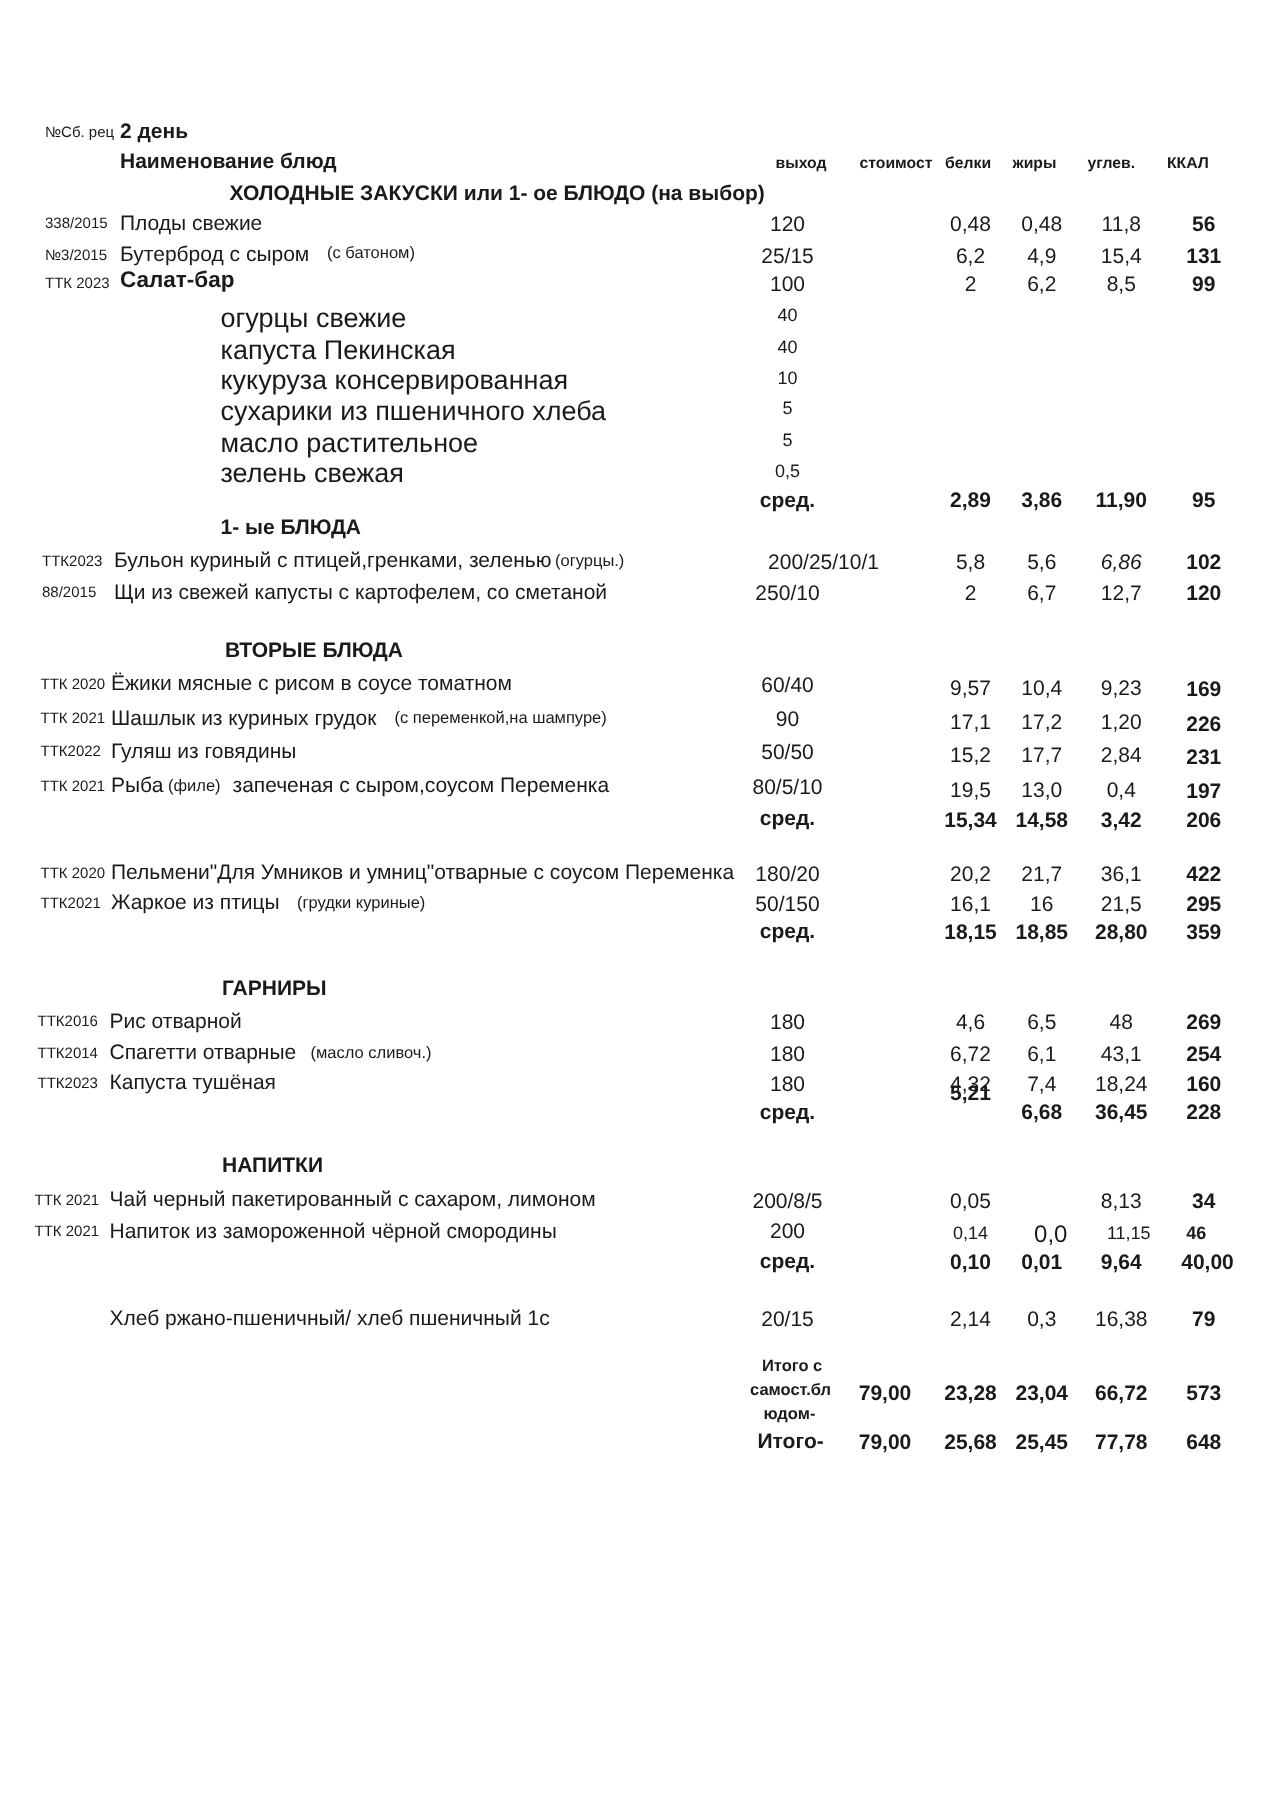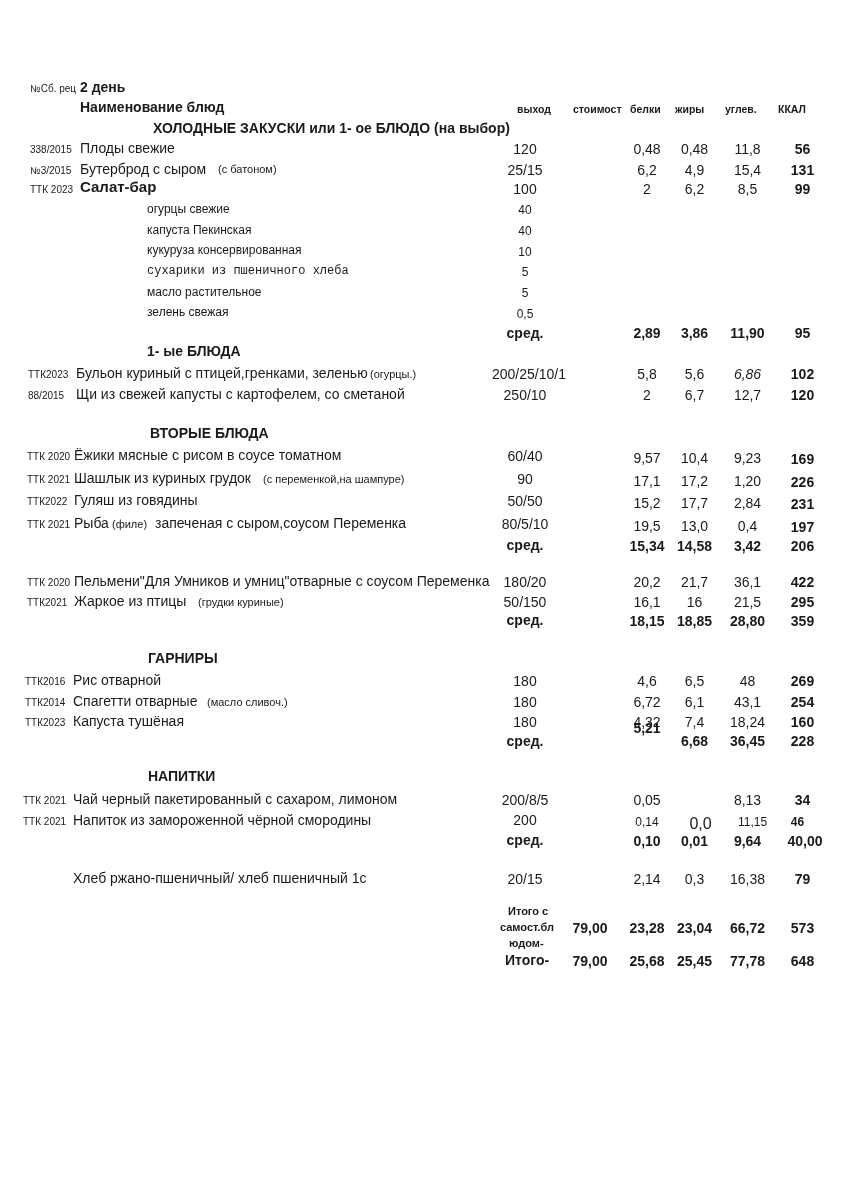--- a/index.html
+++ b/index.html
@@ -6,21 +6,21 @@
   body { width: 849px; height: 1200px; position: relative; overflow: hidden;
          font-family: "Liberation Sans", sans-serif; color: #1a1a1a; }
   .abs { position: absolute; white-space: nowrap; }
   .code { font-size: 10px; }
   .name { font-size: 14px; }
   .sub { font-size: 11px; }
   .b { font-weight: bold; }
   .hdr { font-size: 10.5px; font-weight: bold; }
   .sec { font-size: 14px; font-weight: bold; }
   .num { font-size: 14px; text-align: center; }
-  .ing { font-size: 12px; text-align: right; }
+  .ing { font-size: 18px; text-align: right; }
   .ingv { font-size: 12px; text-align: center; }
   .c-out  { left: 490px; width: 70px; }
   .c-cost { left: 565px; width: 50px; }
   .c-prot { left: 622px; width: 50px; }
   .c-fat  { left: 672px; width: 45px; }
   .c-carb { left: 720px; width: 55px; }
   .c-kcal { left: 780px; width: 45px; font-weight: bold; }
 </style>
 </head>
 <body>
@@ -74,21 +74,21 @@
 </div>
 <div>
   <span class="abs ing" style="left:147px;top:223px;">капуста Пекинская</span>
   <span class="abs ingv c-out" style="top:224px;">40</span>
 </div>
 <div>
   <span class="abs ing" style="left:147px;top:243px;">кукуруза консервированная</span>
   <span class="abs ingv c-out" style="top:245px;">10</span>
 </div>
 <div>
-  <span class="abs ing" style="left:147px;top:264px;font-family:Liberation Mono, monospace;">сухарики из пшеничного хлеба</span>
+  <span class="abs ing" style="left:147px;top:264px;">сухарики из пшеничного хлеба</span>
   <span class="abs ingv c-out" style="top:265px;">5</span>
 </div>
 <div>
   <span class="abs ing" style="left:147px;top:285px;">масло растительное</span>
   <span class="abs ingv c-out" style="top:286px;">5</span>
 </div>
 <div>
   <span class="abs ing" style="left:147px;top:305px;">зелень свежая</span>
   <span class="abs ingv c-out" style="top:307px;">0,5</span>
 </div>
@@ -100,21 +100,21 @@
   <span class="abs num b c-carb" style="top:325px;">11,90</span>
   <span class="abs num b c-kcal" style="top:325px;">95</span>
 </div>
 
 <div class="abs sec" style="left:147px;top:343px;">1- ые БЛЮДА</div>
 
 <div>
   <span class="abs code" style="left:28px;top:369px;">ТТК2023</span>
   <span class="abs name" style="left:76px;top:365px;">Бульон куриный с птицей,гренками, зеленью</span>
   <span class="abs sub" style="left:370px;top:368px;">(огурцы.)</span>
-  <span class="abs num" style="left:489px;width:80px;top:366px;">200/25/10/1</span>
+  <span class="abs num" style="left:509px;width:80px;top:366px;">200/25/10/1</span>
   <span class="abs num c-prot" style="top:366px;">5,8</span>
   <span class="abs num c-fat" style="top:366px;">5,6</span>
   <span class="abs num c-carb" style="top:366px;font-style:italic;">6,86</span>
   <span class="abs num c-kcal" style="top:366px;">102</span>
 </div>
 
 <div>
   <span class="abs code" style="left:28px;top:390px;">88/2015</span>
   <span class="abs name" style="left:76px;top:386px;">Щи из свежей капусты с картофелем, со сметаной</span>
   <span class="abs num c-out" style="top:387px;">250/10</span>

